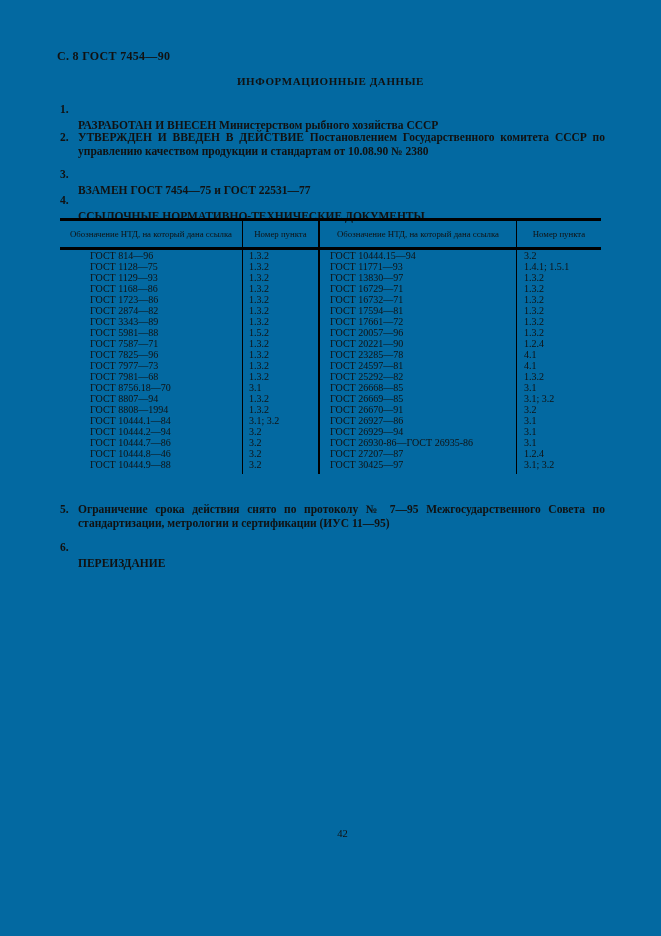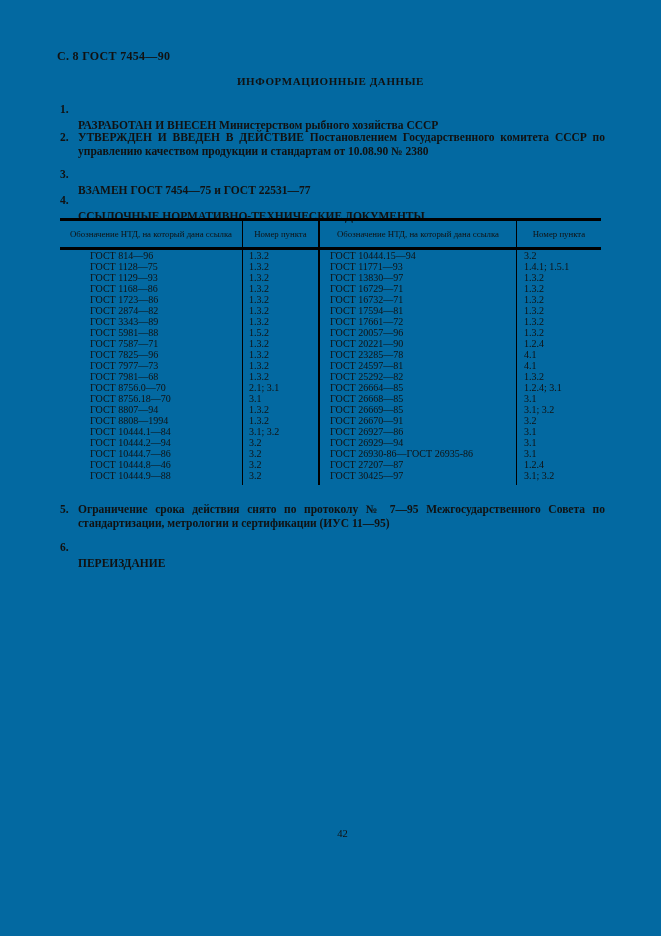--- a/index.html
+++ b/index.html
@@ -171,26 +171,20 @@
           <div class="cell c3">ГОСТ 24597—81</div>
           <div class="cell c4">4.1</div>
         </div>
         <div class="trow">
           <div class="cell c1">ГОСТ 7981—68</div>
           <div class="cell c2">1.3.2</div>
           <div class="cell c3">ГОСТ 25292—82</div>
           <div class="cell c4">1.3.2</div>
         </div>
         <div class="trow">
-          <div class="cell c1">ГОСТ 8756.0—70</div>
-          <div class="cell c2">2.1; 3.1</div>
-          <div class="cell c3">ГОСТ 26664—85</div>
-          <div class="cell c4">1.2.4; 3.1</div>
-        </div>
-        <div class="trow">
           <div class="cell c1">ГОСТ 8756.18—70</div>
           <div class="cell c2">3.1</div>
           <div class="cell c3">ГОСТ 26668—85</div>
           <div class="cell c4">3.1</div>
         </div>
         <div class="trow">
           <div class="cell c1">ГОСТ 8807—94</div>
           <div class="cell c2">1.3.2</div>
           <div class="cell c3">ГОСТ 26669—85</div>
           <div class="cell c4">3.1; 3.2</div>

